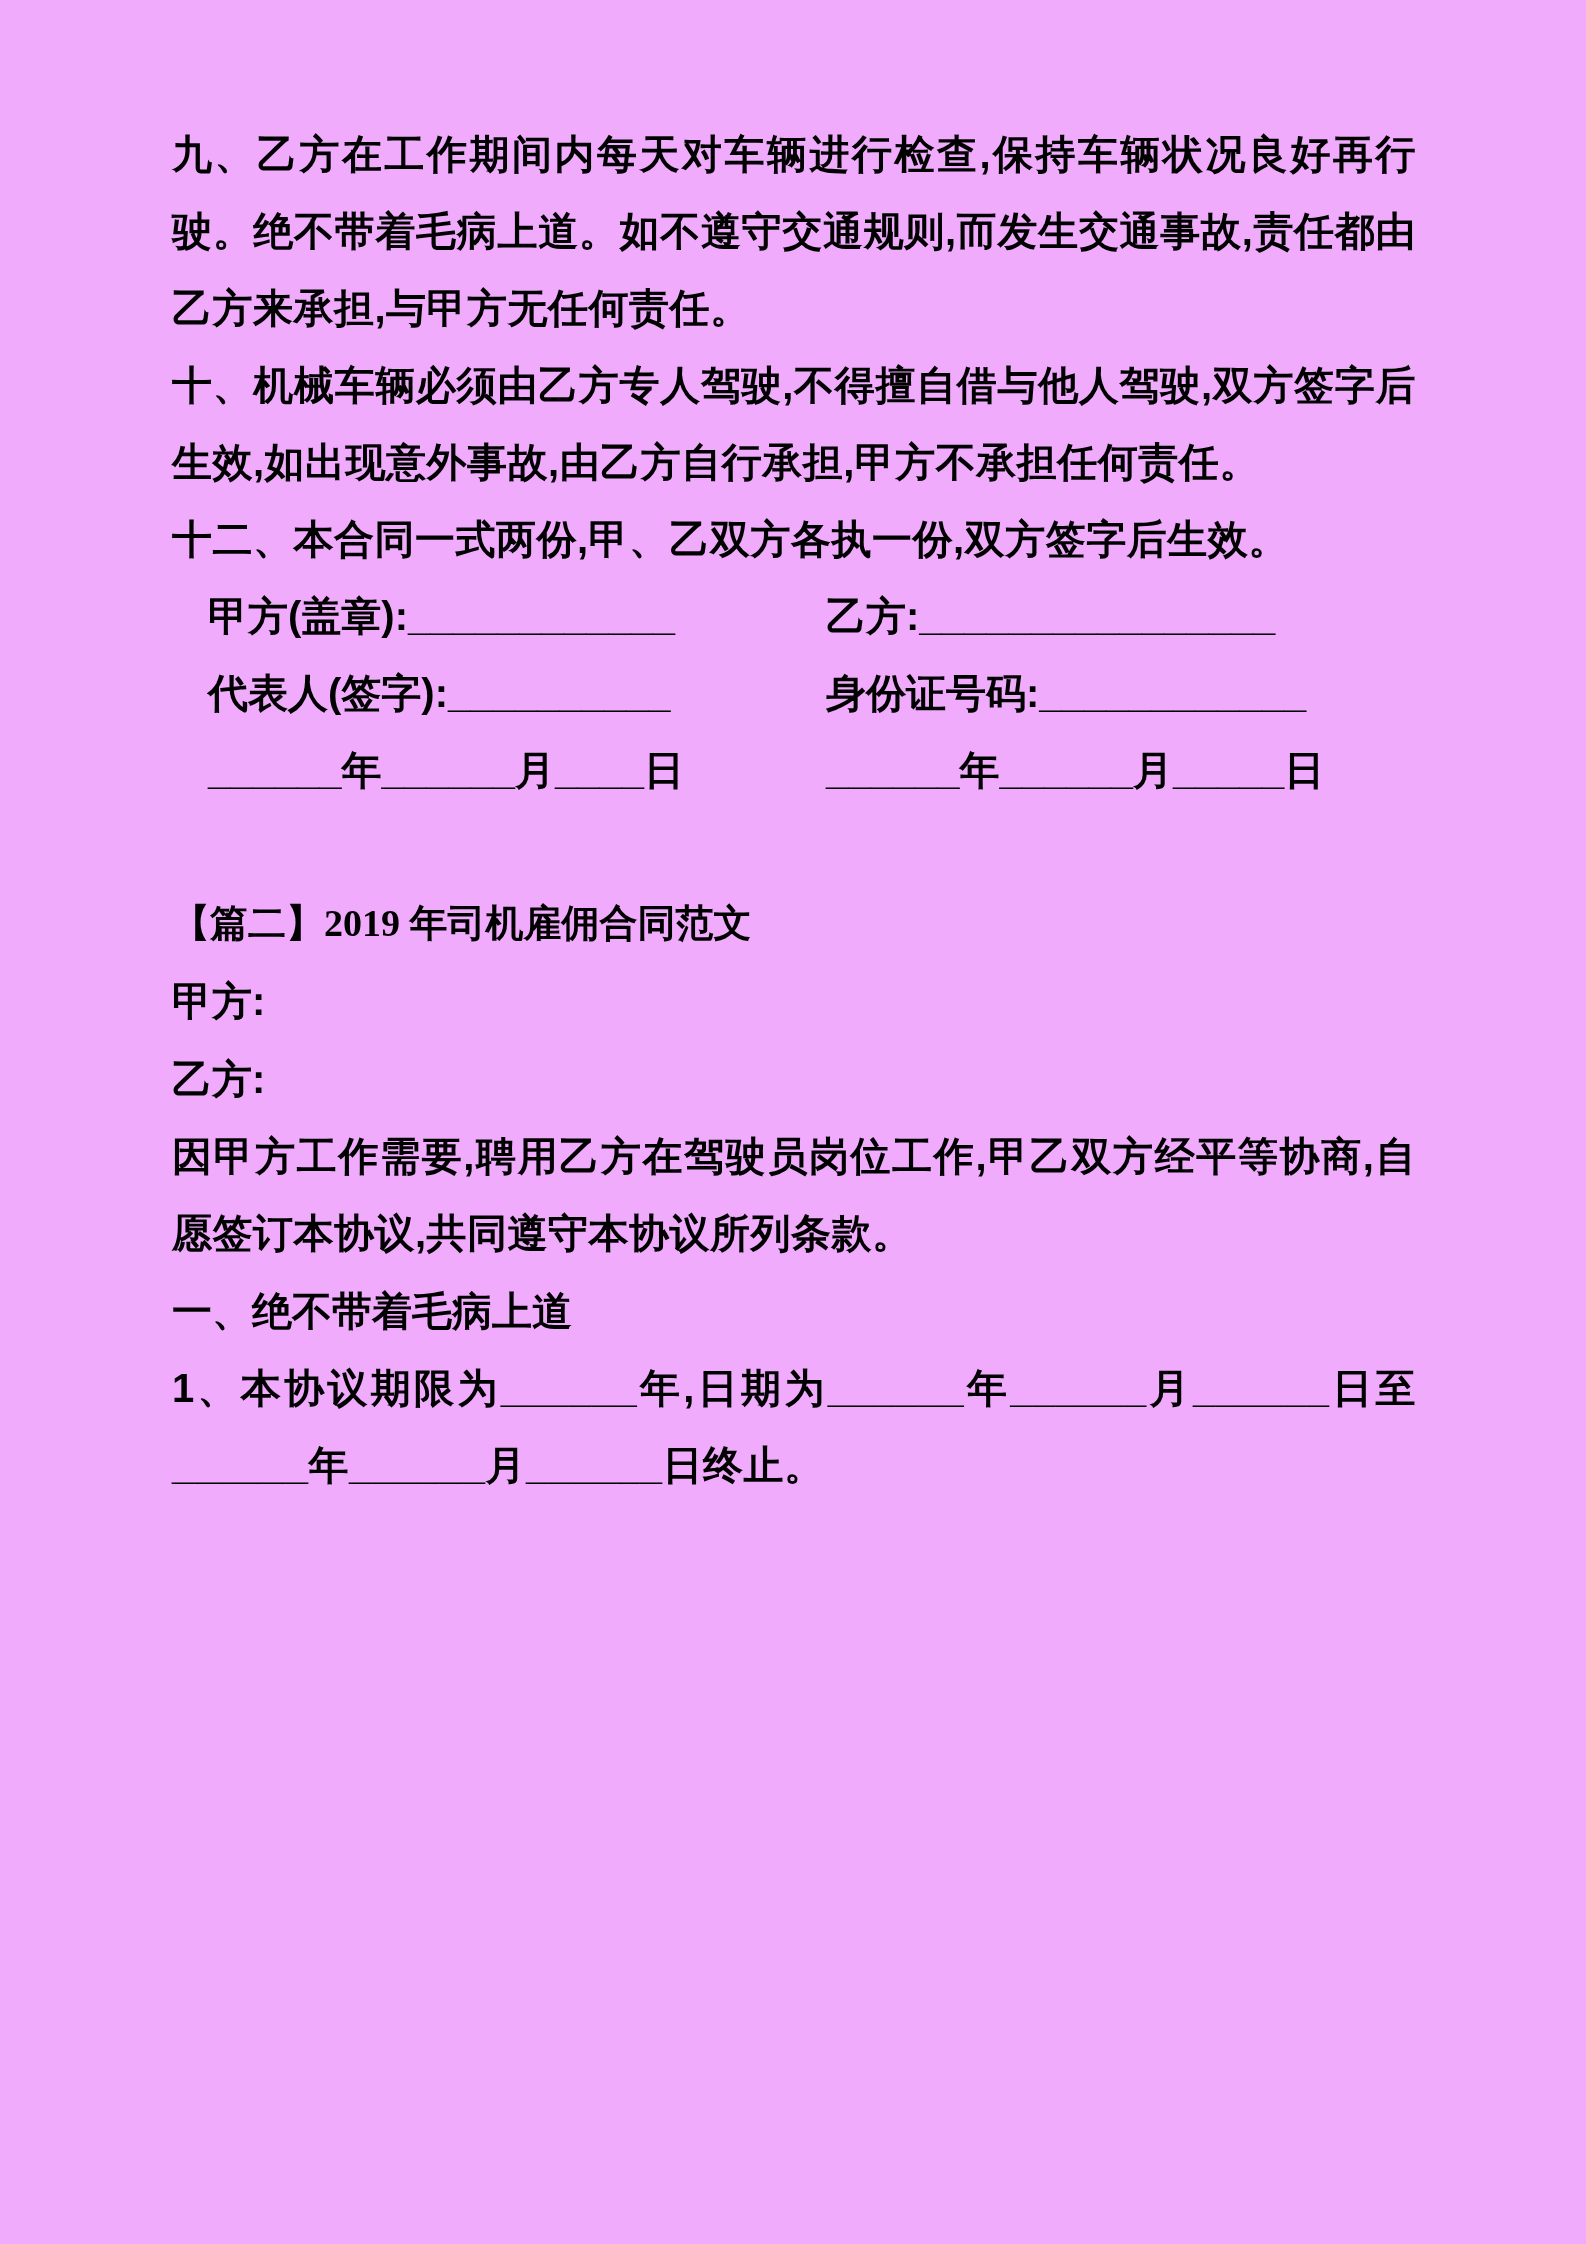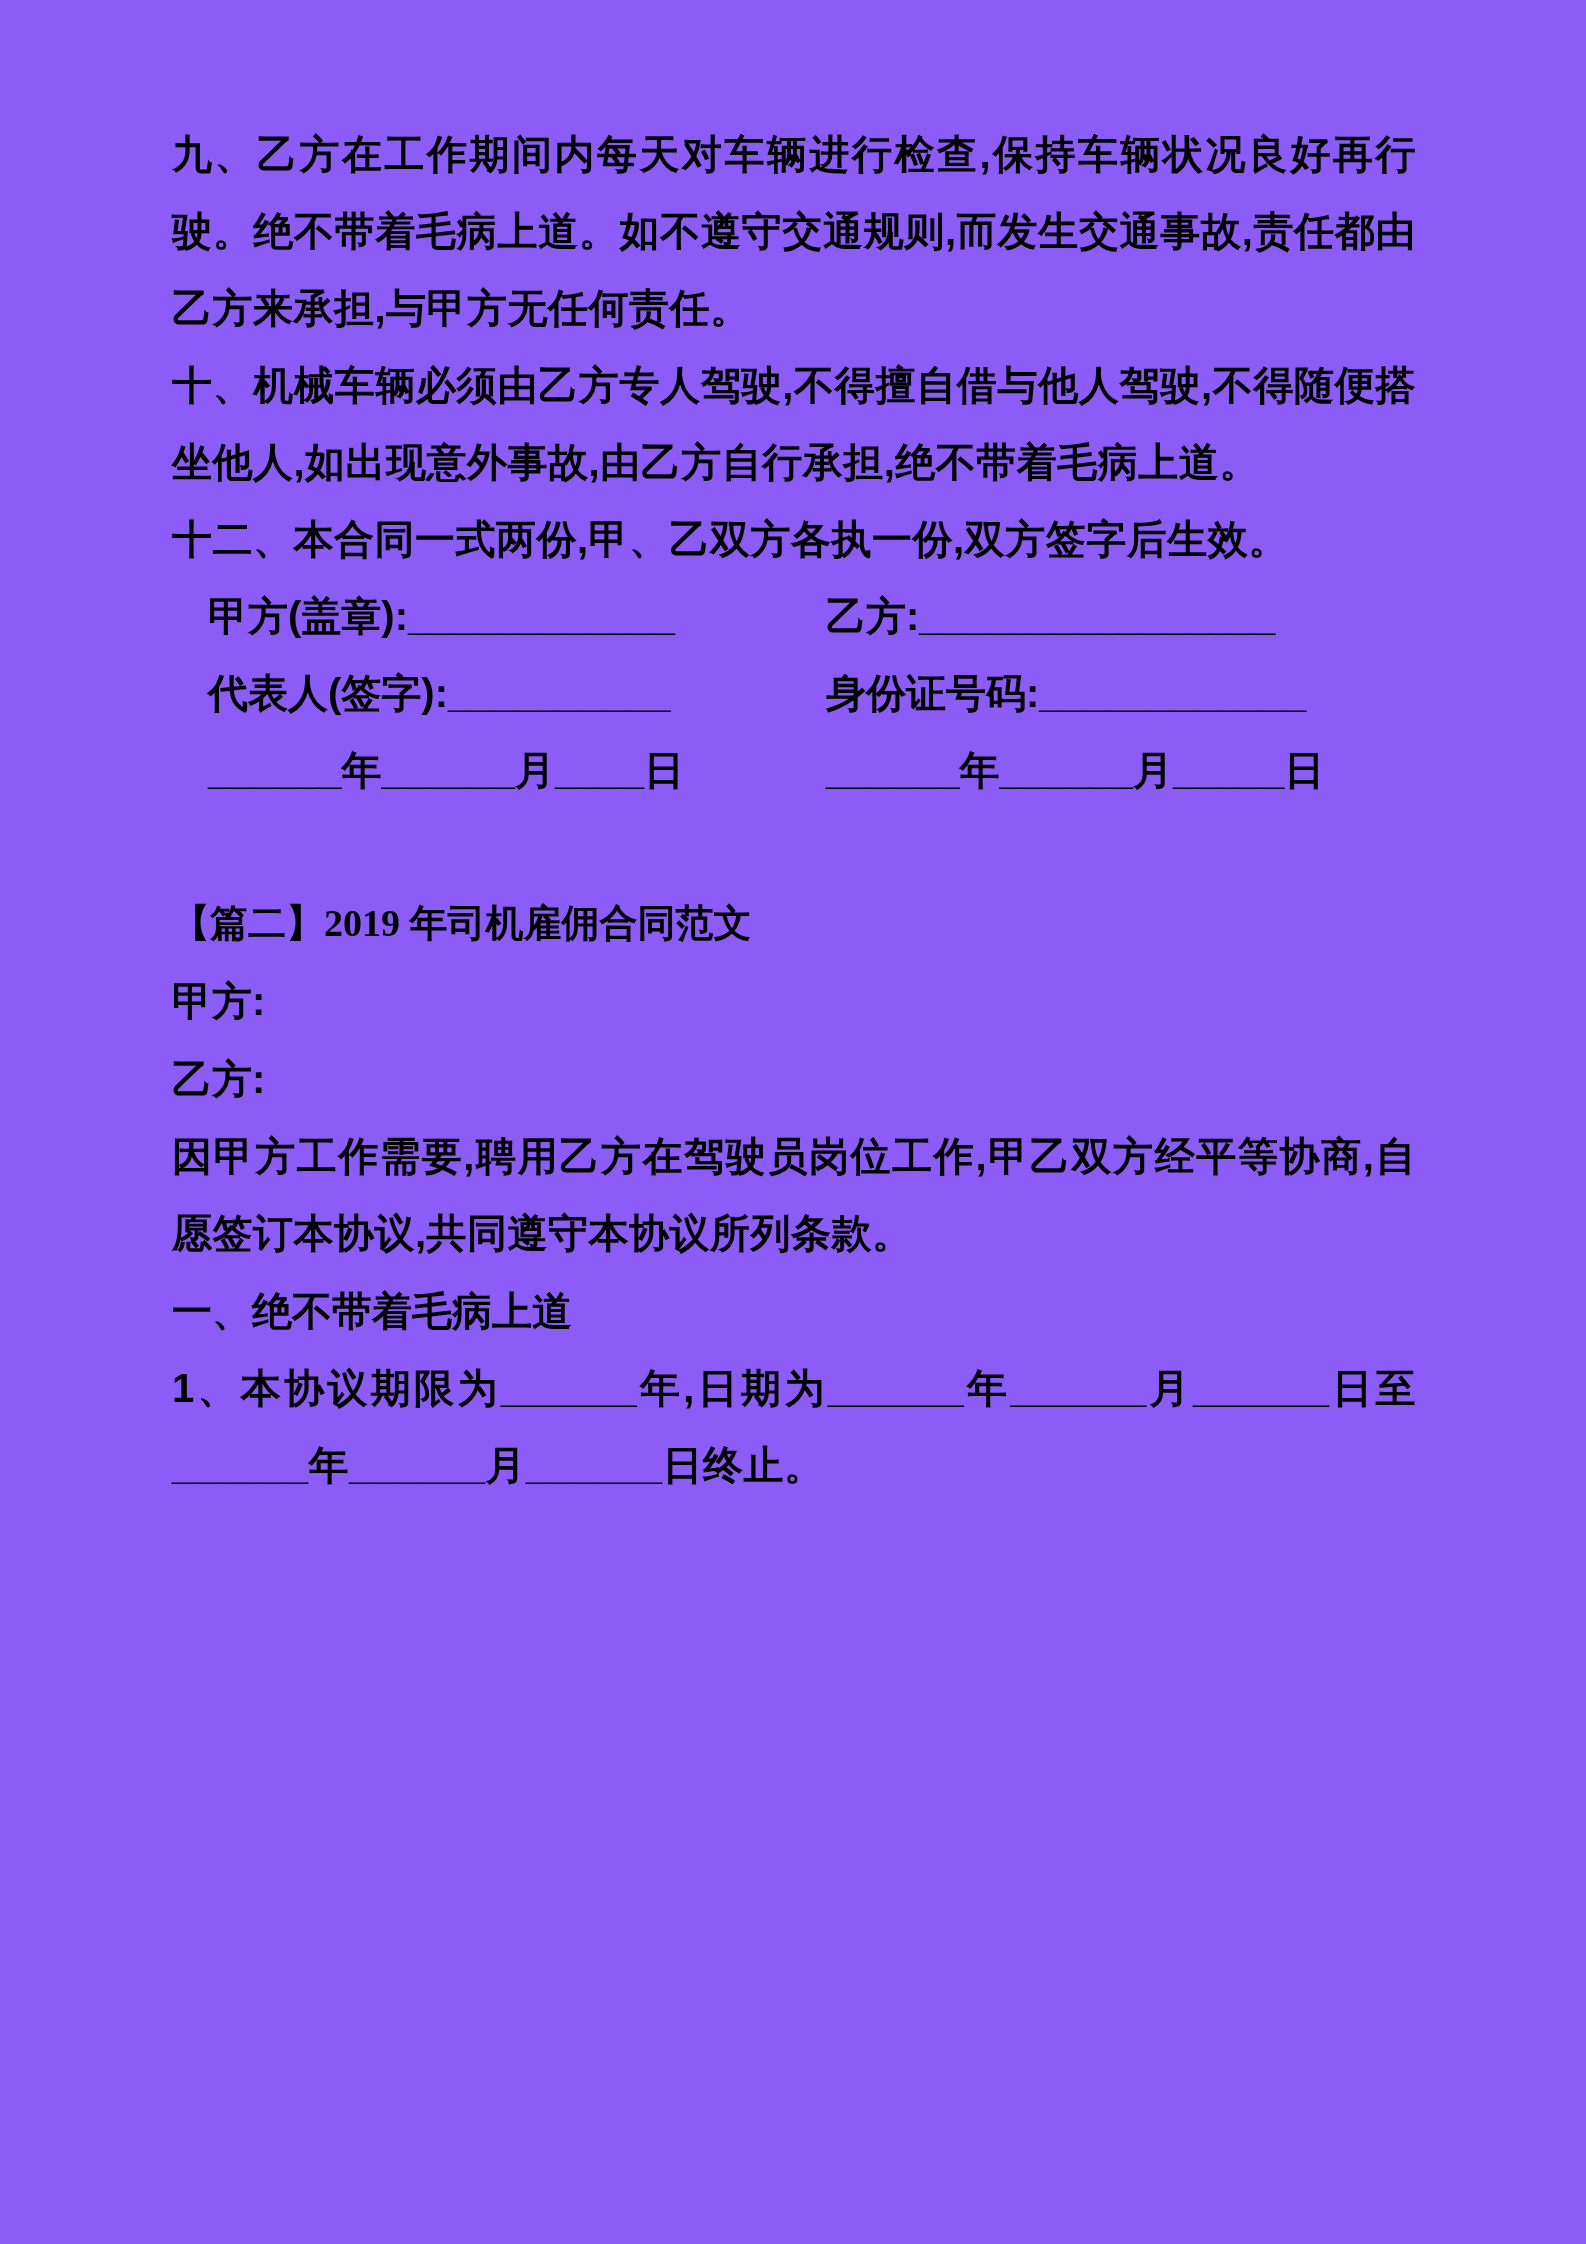--- a/index.html
+++ b/index.html
@@ -7,21 +7,21 @@
   body {
     width: 1586px;
     height: 2244px;
     overflow: hidden;
     font-family: "Liberation Sans", sans-serif;
     color: #000000;
   }
   .page {
     width: 1586px;
     height: 2244px;
-    background: #8b5cf6;
+    background: #f0abfc;
     padding: 116px 170px 0 172px;
   }
   .clause {
     font-size: 40px;
     font-weight: 700;
     line-height: 77px;
     text-align: justify;
     text-justify: inter-ideograph;
     letter-spacing: 0.5px;
   }
@@ -58,21 +58,21 @@
     font-weight: 700;
     line-height: 78px;
   }
 </style>
 </head>
 <body>
 
 <div class="page">
 
   <p class="clause">九、乙方在工作期间内每天对车辆进行检查,保持车辆状况良好再行驶。绝不带着毛病上道。如不遵守交通规则,而发生交通事故,责任都由乙方来承担,与甲方无任何责任。</p>
-  <p class="clause">十、机械车辆必须由乙方专人驾驶,不得擅自借与他人驾驶,不得随便搭坐他人,如出现意外事故,由乙方自行承担,绝不带着毛病上道。</p>
+  <p class="clause">十、机械车辆必须由乙方专人驾驶,不得擅自借与他人驾驶,双方签字后生效,如出现意外事故,由乙方自行承担,甲方不承担任何责任。</p>
   <p class="clause">十二、本合同一式两份,甲、乙双方各执一份,双方签字后生效。</p>
 
   <div class="sig-row">
     <span class="sig-left">甲方(盖章):____________</span>
     <span class="sig-right">乙方:________________</span>
   </div>
 
   <div class="sig-row">
     <span class="sig-left">代表人(签字):__________</span>
     <span class="sig-right">身份证号码:____________</span>

